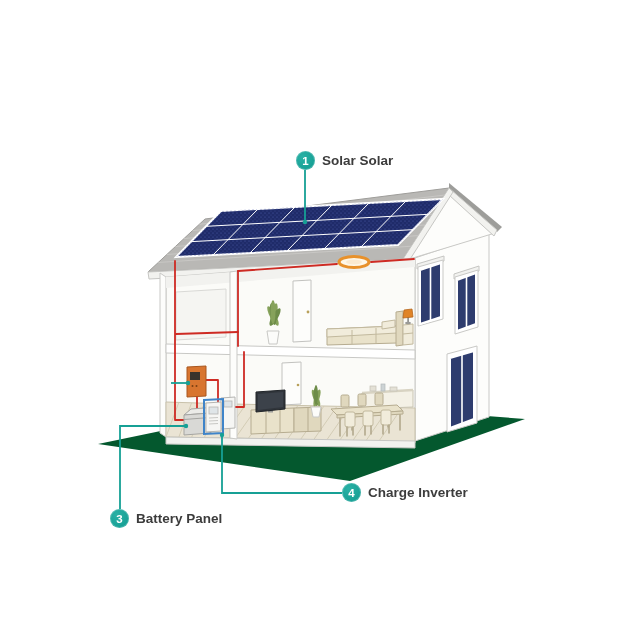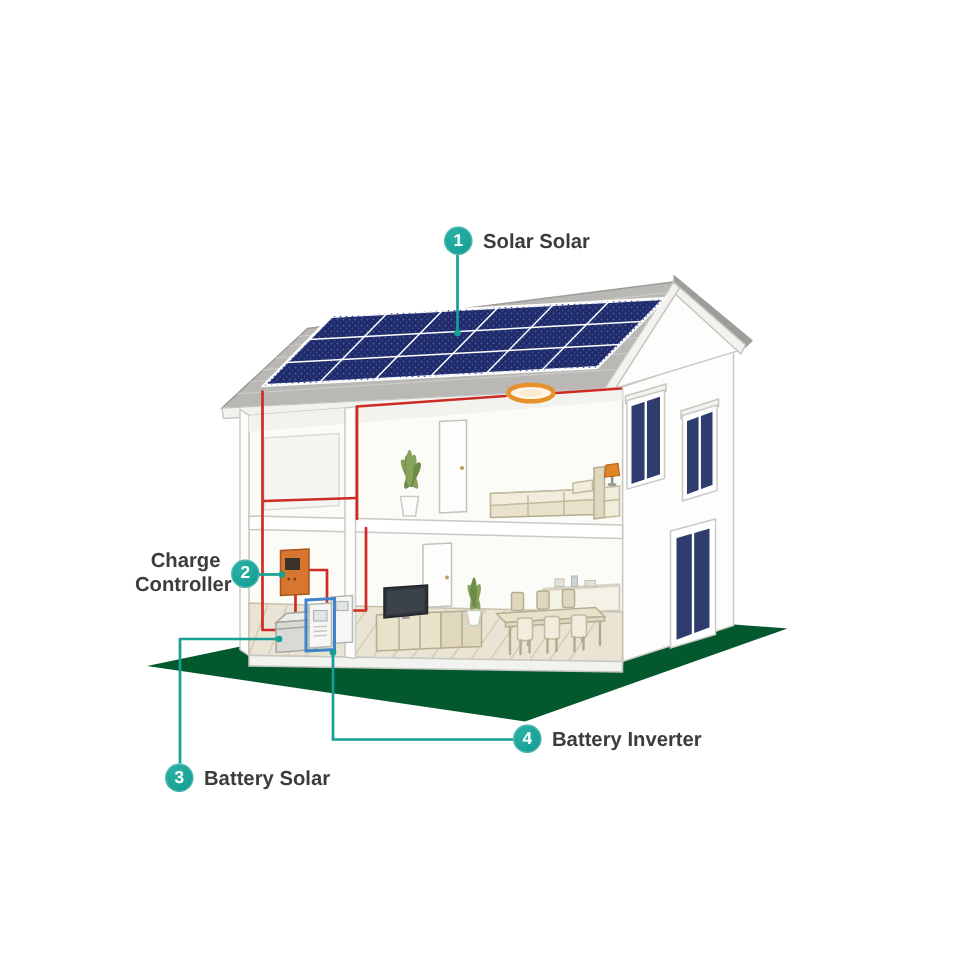--- a/index.html
+++ b/index.html
@@ -307,25 +307,21 @@
       <circle class="tealdot" cx="186" cy="426" r="2.2"></circle>
       <polyline class="tealline" points="342,493 222,493 222,436"></polyline>
       <circle class="tealdot" cx="222" cy="435" r="2.2"></circle>
     </g>
   </svg>
 
   <div class="callout c1">
     <span class="badge">1</span>
     <span class="lbl">Solar Solar</span>
   </div>
-  <div class="callout c2">
-    <span class="lbl">Charge Controller</span>
-    <span class="badge">2</span>
-  </div>
   <div class="callout c3">
     <span class="badge">3</span>
-    <span class="lbl">Battery Solar</span>
+    <span class="lbl">Battery Panel</span>
   </div>
   <div class="callout c4">
     <span class="badge">4</span>
-    <span class="lbl">Battery Inverter</span>
+    <span class="lbl">Charge Inverter</span>
   </div>
 </div>
 
 </body></html>

